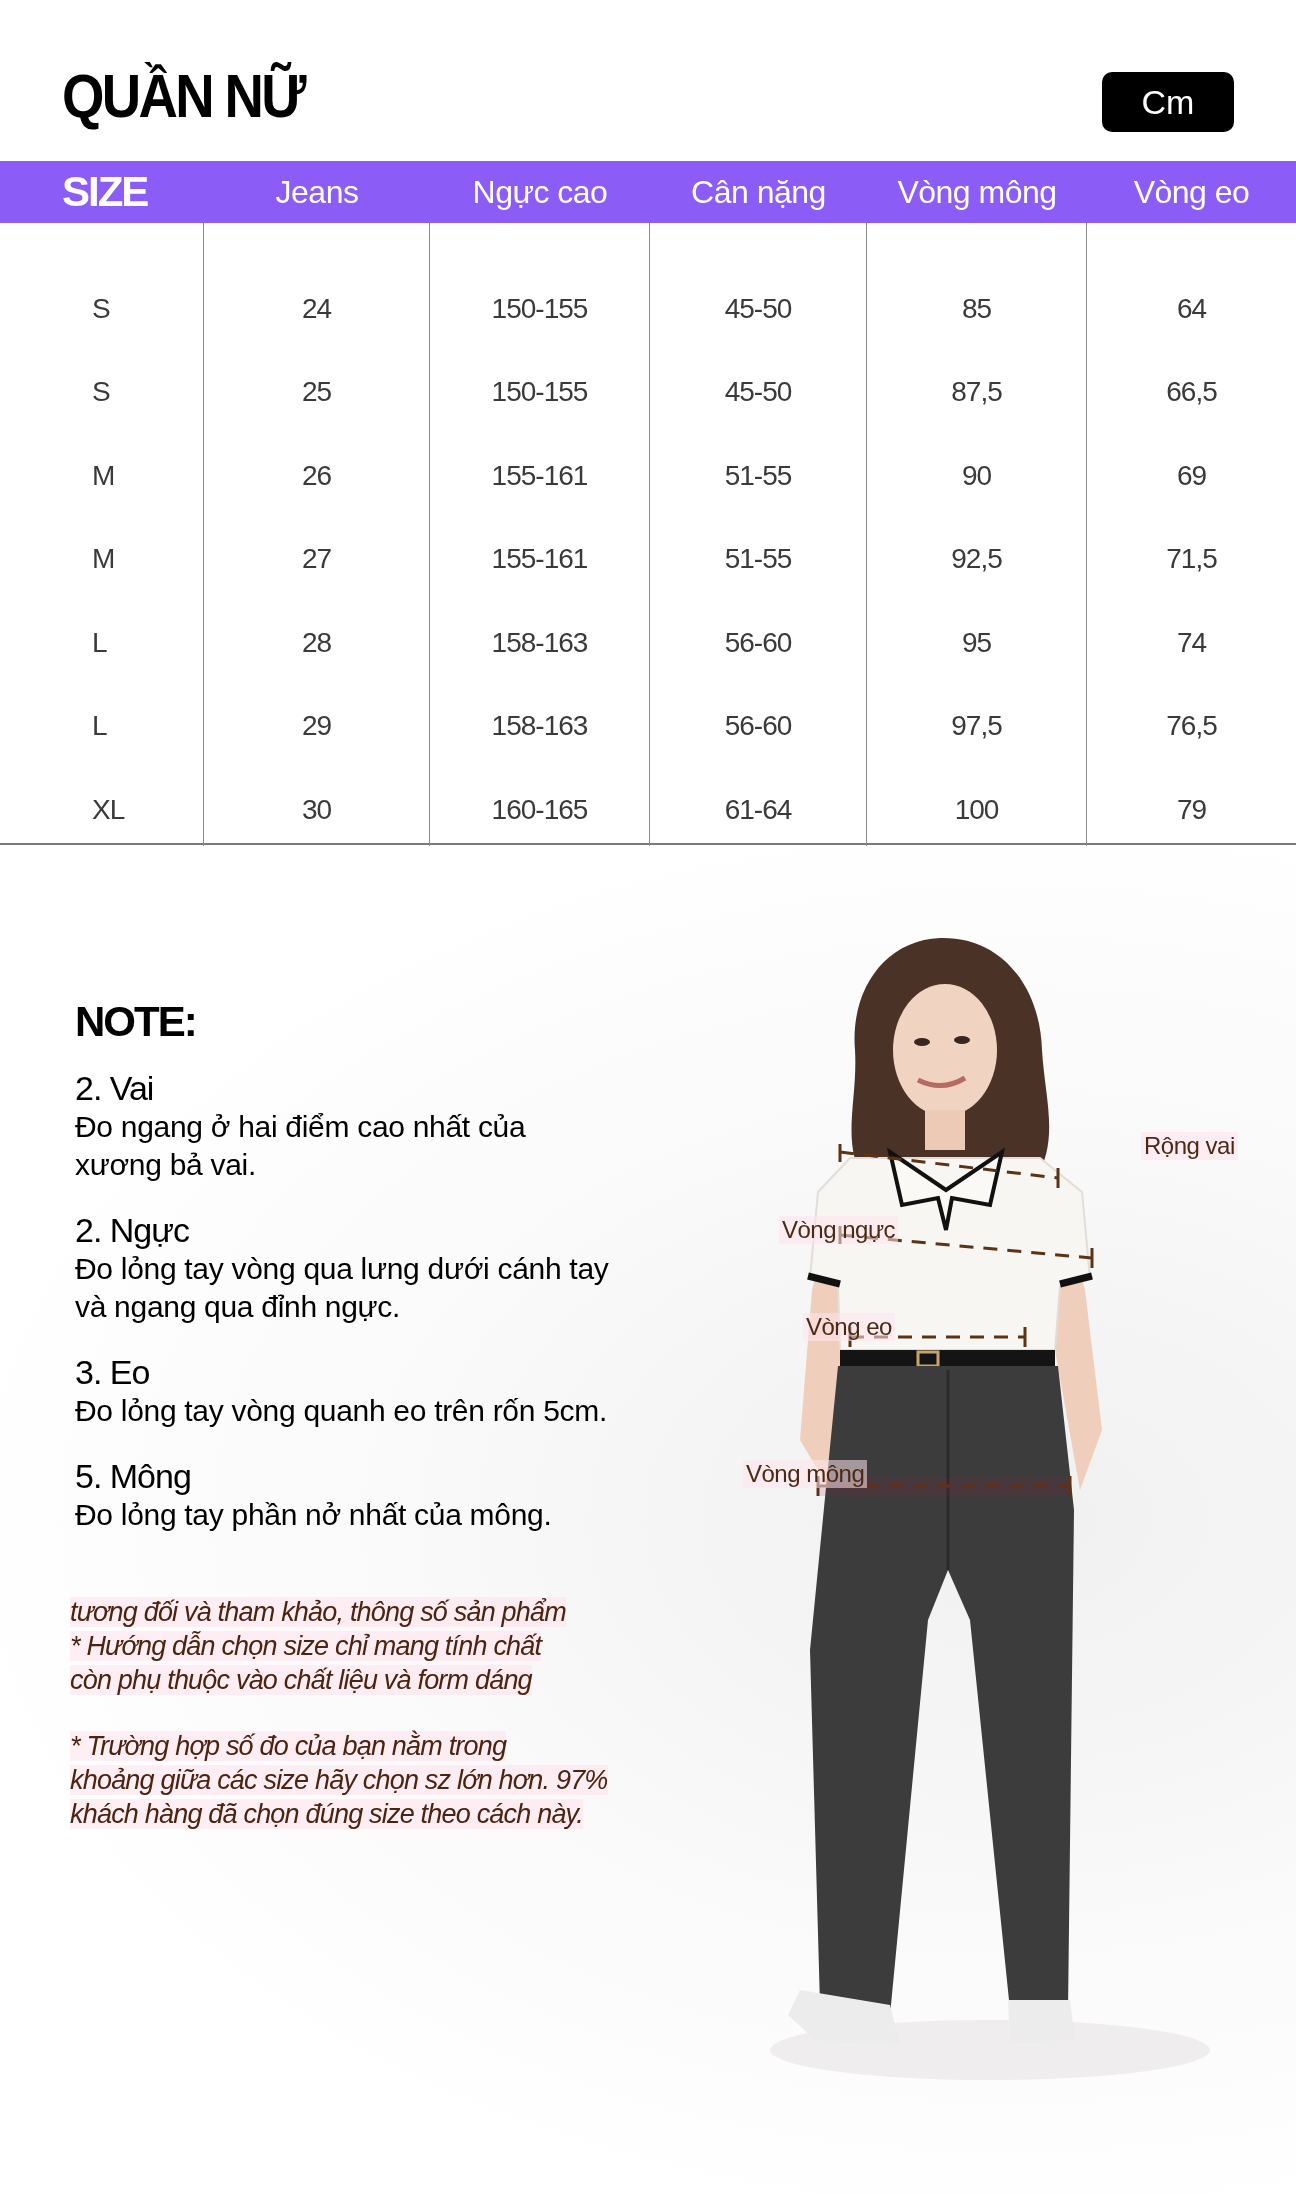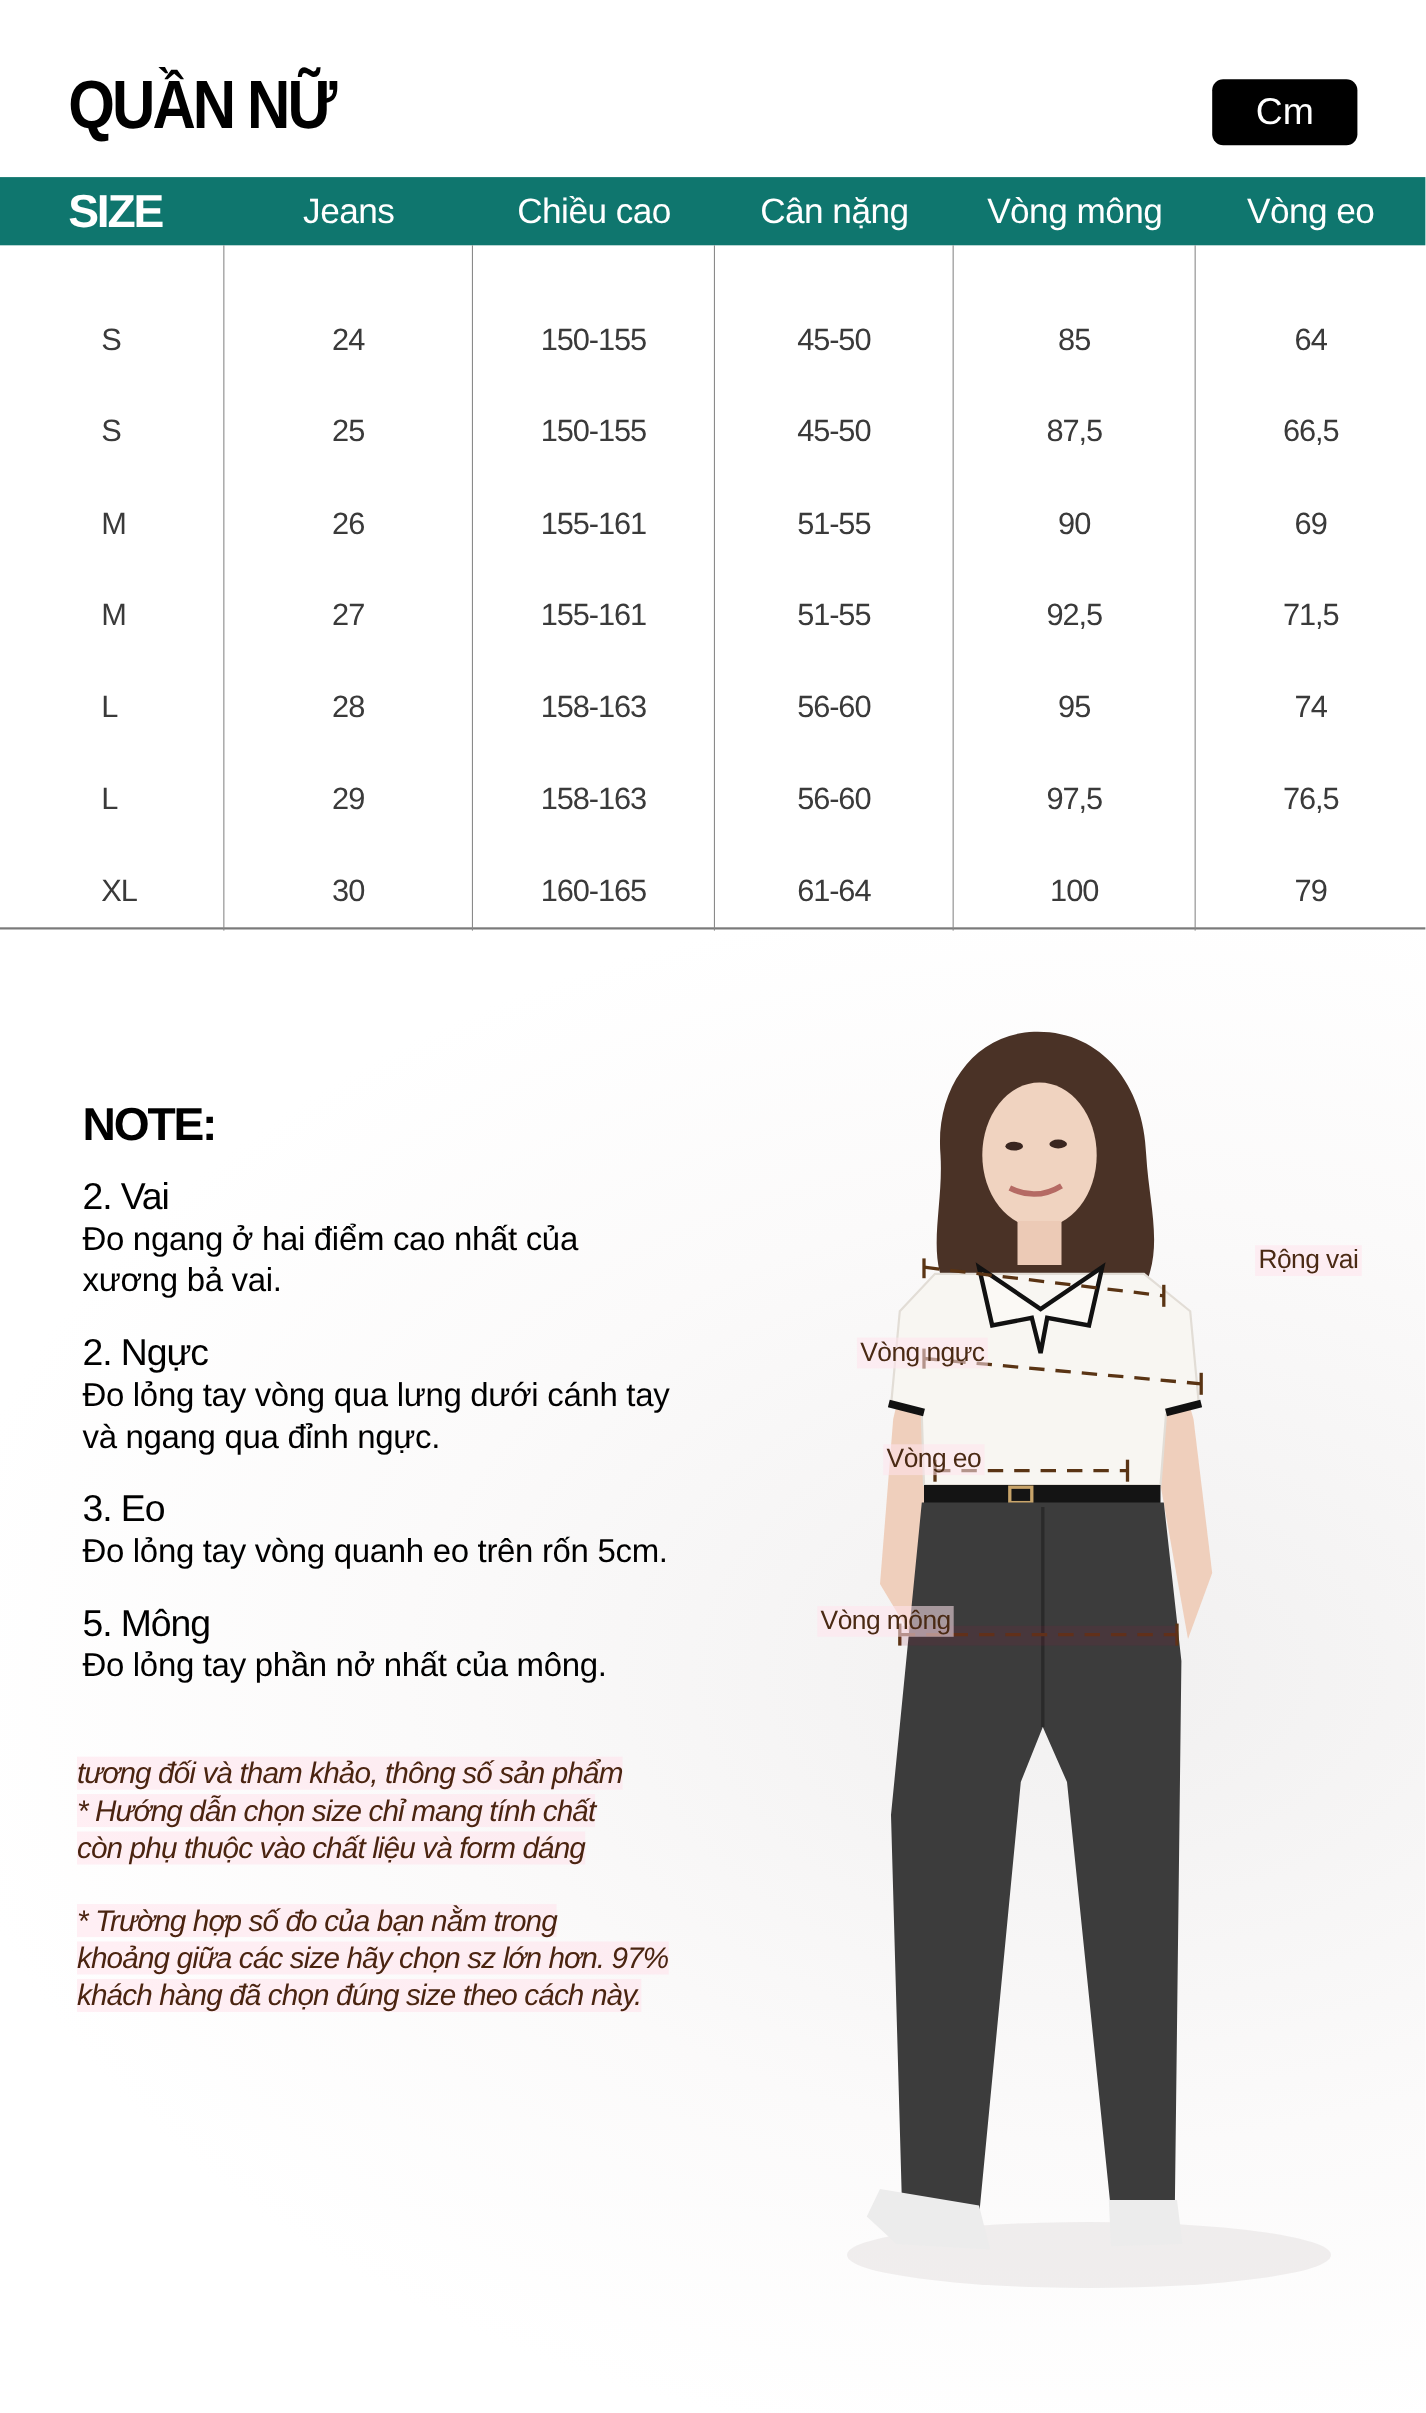--- a/index.html
+++ b/index.html
@@ -14,21 +14,21 @@
   }
   .unit-btn {
     position: absolute; left: 1102px; top: 72px; width: 132px; height: 60px;
     background: #000; color: #fff; border-radius: 10px;
     display: flex; align-items: center; justify-content: center;
     font-size: 34px; cursor: pointer;
   }
 
   .table { position: absolute; left: 0; top: 161px; width: 1296px; }
   .thead {
-    height: 62px; background: #0f766e; color: #fff;
+    height: 62px; background: #8b5cf6; color: #fff;
     display: grid; grid-template-columns: 204px 226px 220px 217px 220px 209px;
     align-items: center;
   }
   .thead .th { text-align: center; font-size: 32px; letter-spacing: -0.5px; }
   .thead .th.size-th { font-weight: 700; font-size: 42px; letter-spacing: -2px; text-align: left; padding-left: 62px; }
   .tbody {
     position: relative; height: 622px; border-bottom: 2px solid #7a7a7a;
     display: grid; grid-template-columns: 204px 226px 220px 217px 220px 209px;
   }
   .col { position: relative; border-right: 1.5px solid #8a8a8a; padding-top: 44px; }
@@ -66,21 +66,21 @@
 </head>
 <body>
 
 <div class="title">QUẦN NỮ</div>
 <div class="unit-btn">Cm</div>
 
 <div class="table">
   <div class="thead">
     <div class="th size-th">SIZE</div>
     <div class="th">Jeans</div>
-    <div class="th">Chiều cao</div>
+    <div class="th">Ngực cao</div>
     <div class="th">Cân nặng</div>
     <div class="th">Vòng mông</div>
     <div class="th">Vòng eo</div>
   </div>
   <div class="tbody">
     <div class="col">
       <div class="cell">S</div>
       <div class="cell">S</div>
       <div class="cell">M</div>
       <div class="cell">M</div>

